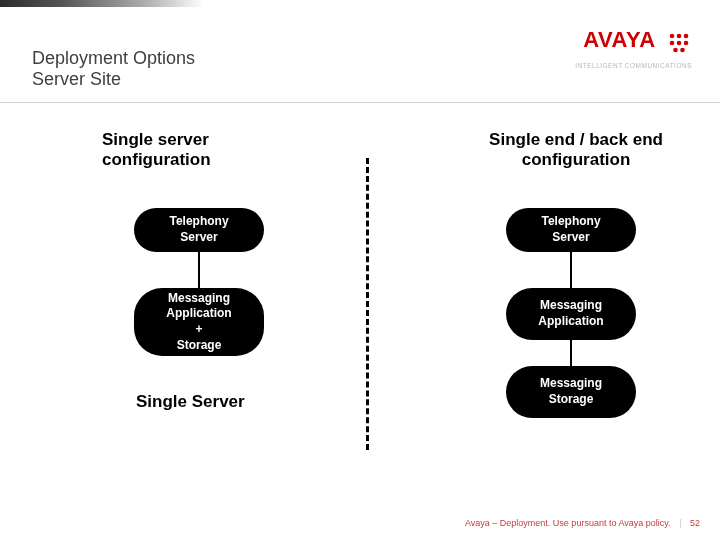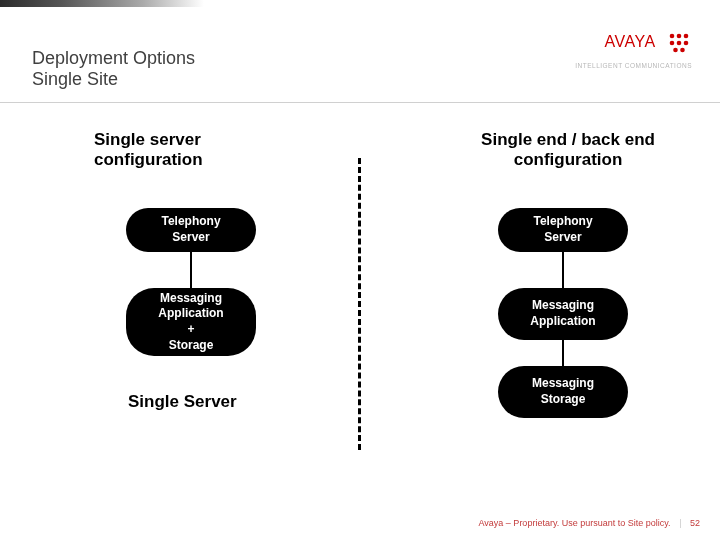--- a/index.html
+++ b/index.html
@@ -4,25 +4,25 @@
 <style>
   * { box-sizing: border-box; margin: 0; padding: 0; }
   html, body { width: 720px; height: 540px; font-family: Arial, Helvetica, sans-serif; background: #fff; }
   .page { width: 720px; height: 540px; position: relative; background: #fff; }
   .grad-bar { position: absolute; top: 0; left: 0; width: 204px; height: 7px;
     background: linear-gradient(90deg, #2b2b2b 0%, #555 30%, #aaa 70%, #fff 100%); }
   .title-block { position: absolute; top: 48px; left: 32px; }
   .title-line { color: #404040; font-size: 18px; font-weight: 400; line-height: 1.15; }
   .hr-line { position: absolute; top: 102px; left: 0; width: 720px; height: 1px; background: #d0d0d0; }
   .logo-wrap { position: absolute; top: 32px; right: 28px; text-align: right; }
-  .logo-word { color: #c00; font-weight: 400; font-size: 16px; letter-spacing: 0.5px; line-height: 0.55; }
+  .logo-word { color: #c00; font-weight: 700; font-size: 22px; letter-spacing: 0.5px; line-height: 0.55; }
   .logo-dots { display: inline-block; margin-left: 6px; }
   .logo-dots svg { vertical-align: middle; }
   .logo-tag { color: #b7b7b7; font-size: 6.5px; letter-spacing: 0.5px; margin-top: 8px; }
-  .content { position: absolute; top: 130px; left: 8px; width: 652px; height: 360px; }
+  .content { position: absolute; top: 130px; left: 16px; width: 652px; height: 360px; }
   .col { position: absolute; top: 0; width: 300px; }
   .col-left { left: 86px; }
   .col-right { left: 410px; }
   .col-heading { font-size: 17px; font-weight: 700; color: #000; line-height: 1.2; text-align: left; }
   .col-right .col-heading { text-align: center; }
   .divider { position: absolute; left: 350px; top: 28px; width: 0; height: 292px;
     border-left: 3px dashed #000; }
   .pill { position: absolute; width: 130px; display: flex; flex-direction: column; align-items: center;
     justify-content: center; background: #000; color: #fff; border-radius: 28px; font-size: 12px;
     font-weight: 700; text-align: center; padding: 4px 6px; line-height: 1.3; }
@@ -57,21 +57,21 @@
           <circle cx="9.5" cy="18" r="2.3" fill="#c00"></circle>
           <circle cx="16.5" cy="18" r="2.3" fill="#c00"></circle>
         </svg>
       </span>
     </div>
     <div class="logo-tag">INTELLIGENT COMMUNICATIONS</div>
   </div>
 
   <div class="title-block">
     <div class="title-line">Deployment Options</div>
-    <div class="title-line">Single Site</div>
+    <div class="title-line">Server Site</div>
   </div>
 
   <div class="hr-line"></div>
 
   <div class="content">
 
     <div class="divider"></div>
 
     <div class="col col-left">
       <div class="col-heading">
@@ -109,18 +109,18 @@
     </div>
     <div class="connector" style="left:554px; top:210px; height:26px;"></div>
     <div class="pill pill-mid" style="left:490px; top:236px;">
       <span>Messaging</span>
       <span>Storage</span>
     </div>
 
   </div>
 
   <div class="footer">
-    <span>Avaya – Proprietary. Use pursuant to Site policy.</span>
+    <span>Avaya – Deployment. Use pursuant to Avaya policy.</span>
     <span class="footer-sep">|</span>
     <span class="footer-page">52</span>
   </div>
 
 </div>
 
 </body></html>

